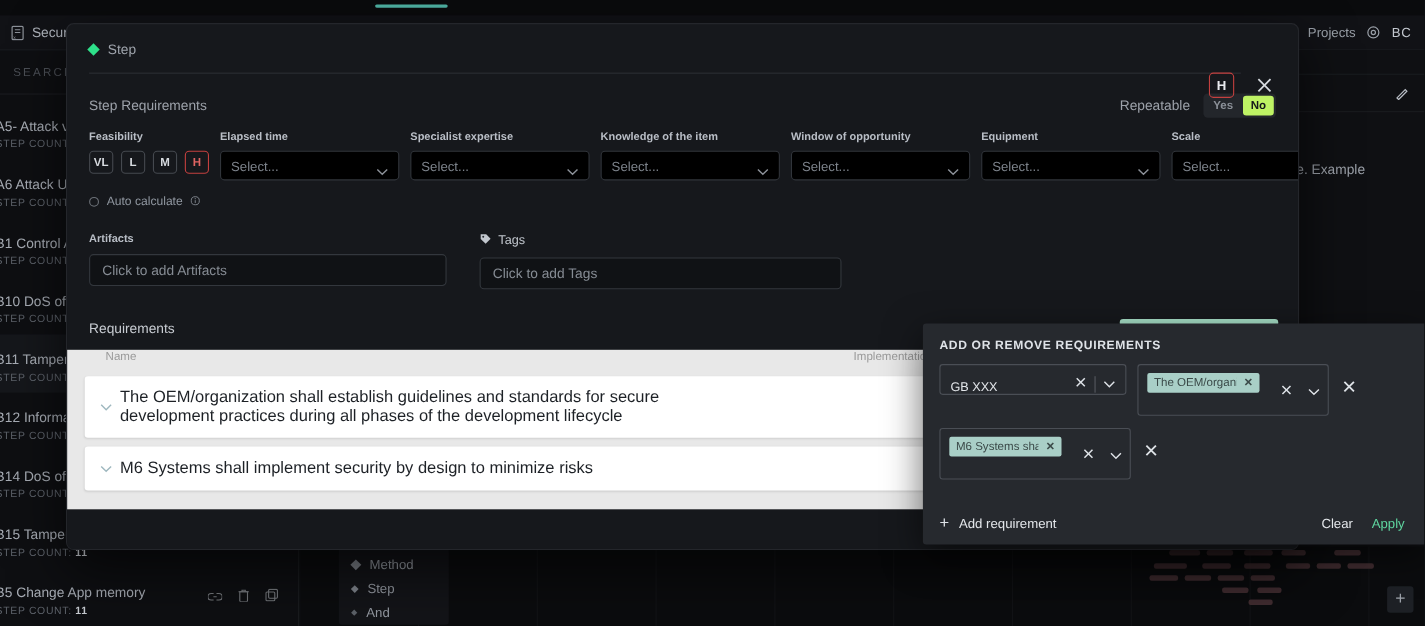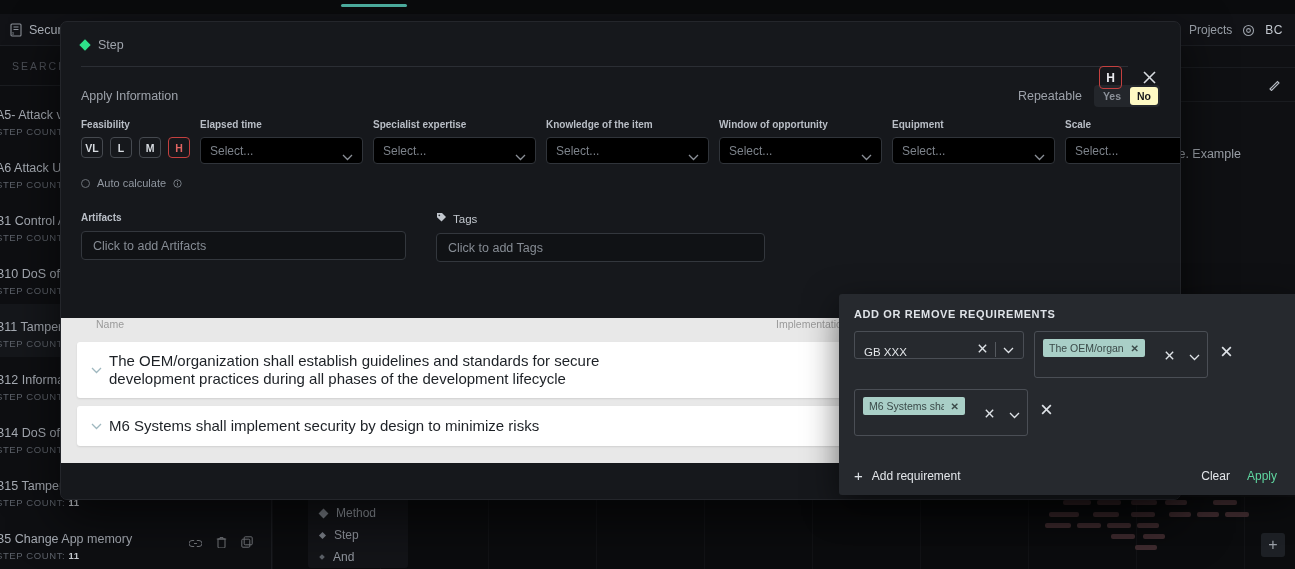--- a/index.html
+++ b/index.html
@@ -141,21 +141,21 @@
   .sec-title { color: #9da2aa; font-size: 12.5px; }
   .repeatable { margin-left: auto; display: flex; align-items: center; gap: 12px; }
   .repeatable .lbl { color: #9da2aa; font-size: 12.5px; }
   .toggle {
     display: flex; background: #23262b; border-radius: 4px; padding: 2px; gap: 2px;
   }
   .toggle div {
     font-size: 10.5px; font-weight: 700; padding: 3px 7px; border-radius: 3px;
     color: #8b9098;
   }
-  .toggle div.on { background: #fef9c3; color: #16181c; }
+  .toggle div.on { background: #bef264; color: #16181c; }
 
   .fields { display: flex; gap: 10px; padding: 12px 20px 0 20px; align-items: flex-start; }
   .field-label { color: #b9bec6; font-size: 10px; font-weight: 700; margin-bottom: 7px; }
   .feas-btns { display: flex; gap: 7px; }
   .feas-btn {
     width: 22px; height: 21px; border: 1px solid #45494f; border-radius: 4px;
     color: #d7dbe0; font-size: 10.5px; font-weight: 700;
     display: flex; align-items: center; justify-content: center;
   }
   .feas-btn.sel { border-color: #c4403f; color: #e06462; }
@@ -420,21 +420,21 @@
       <div class="badge-h">H</div>
       <div class="modal-close">
         <svg width="15" height="15" viewBox="0 0 15 15">
             <line x1="2" y1="2" x2="13" y2="13" stroke="#d7dbe0" stroke-width="1.6"></line>
             <line x1="13" y1="2" x2="2" y2="13" stroke="#d7dbe0" stroke-width="1.6"></line>
           </svg>
       </div>
     </div>
 
     <div class="sec-row">
-      <span class="sec-title">Apply Information</span>
+      <span class="sec-title">Step Requirements</span>
       <div class="repeatable">
         <span class="lbl">Repeatable</span>
         <div class="toggle">
           <div>Yes</div>
           <div class="on">No</div>
         </div>
       </div>
     </div>
 
     <div class="fields">
@@ -531,20 +531,24 @@
           </span>
           <span>Tags</span>
         </div>
         <div class="ft-input">
           <span class="ph">Click to add Tags</span>
         </div>
       </div>
     </div>
 
     <div class="req-panel">
+      <div class="req-head">
+        <span class="req-title">Requirements</span>
+        <span class="req-addbtn">+ Add or remove requirements</span>
+      </div>
       <div class="req-light">
         <div class="req-colhead">
           <span class="c1">Name</span>
           <span class="c2">Implementation</span>
         </div>
         <div id="req-rows">
             <div class="req-card r1">
               <span class="req-chev">
                 <svg width="11" height="7" viewBox="0 0 11 7">
                   <polyline points="1,1 5.5,5.5 10,1" fill="none" stroke="#9fb8bf" stroke-width="1.3"></polyline>

